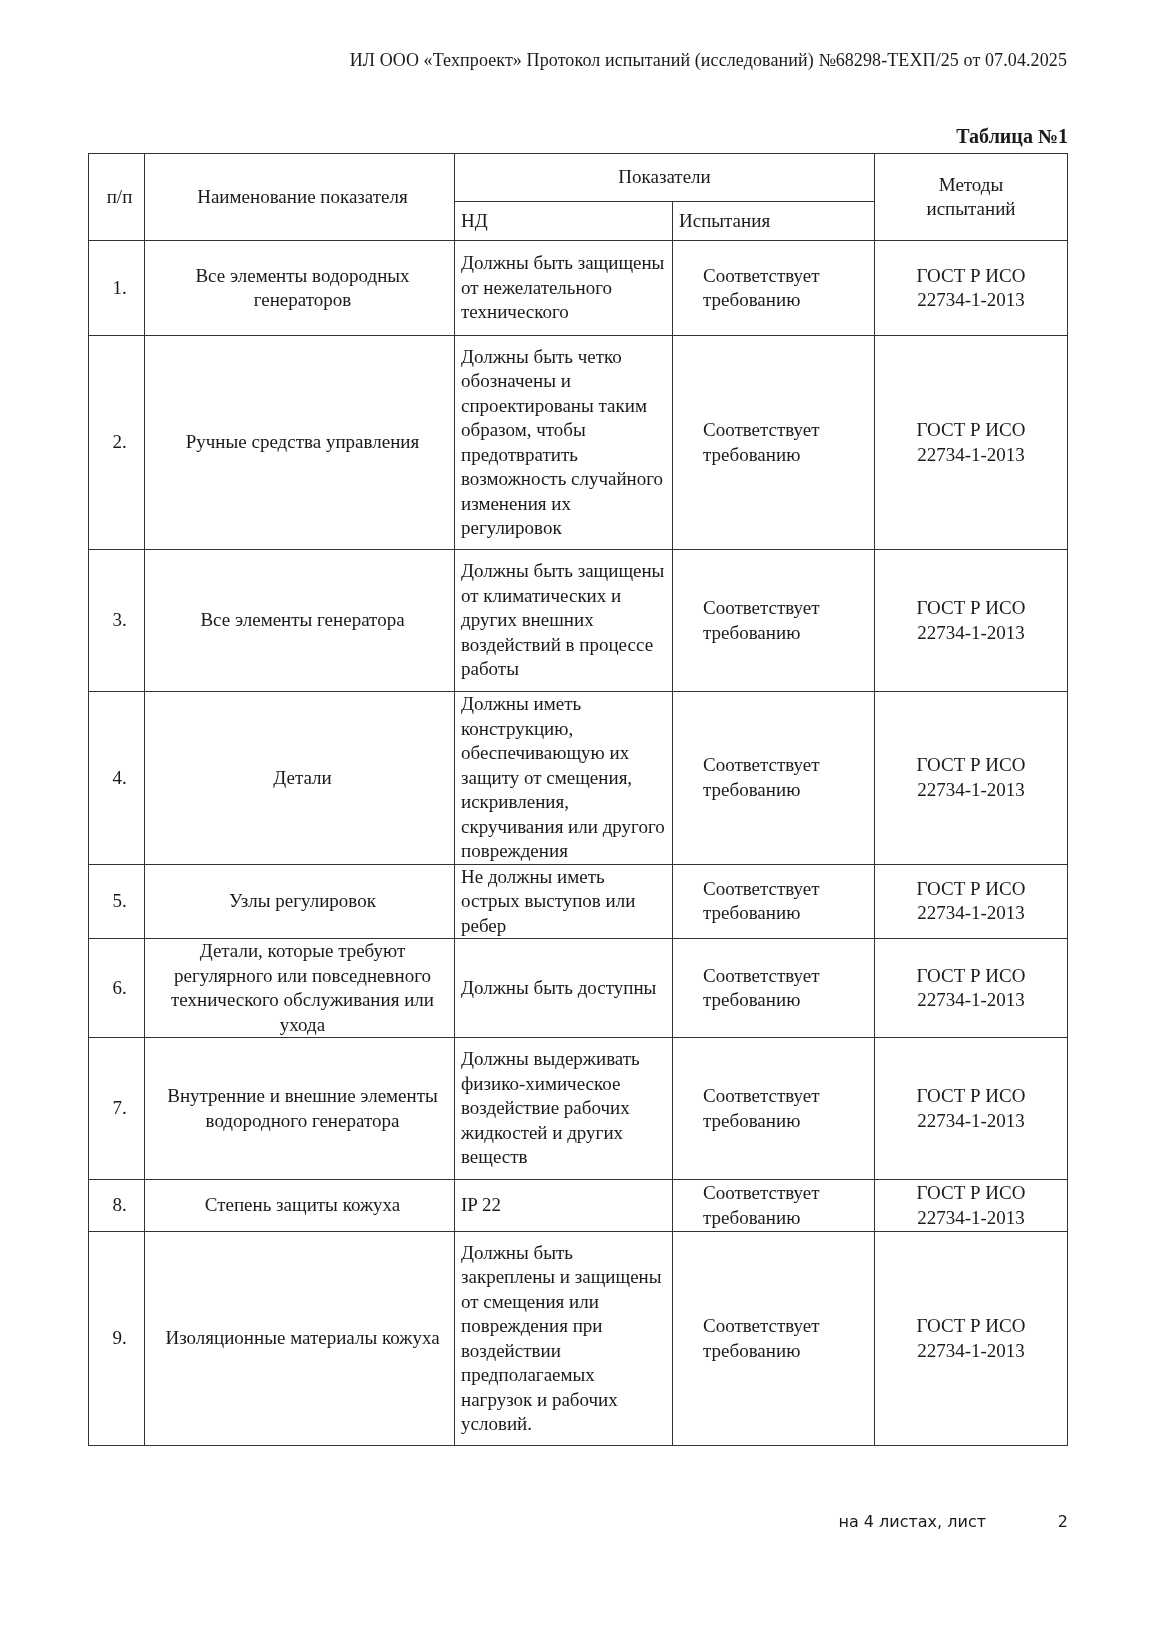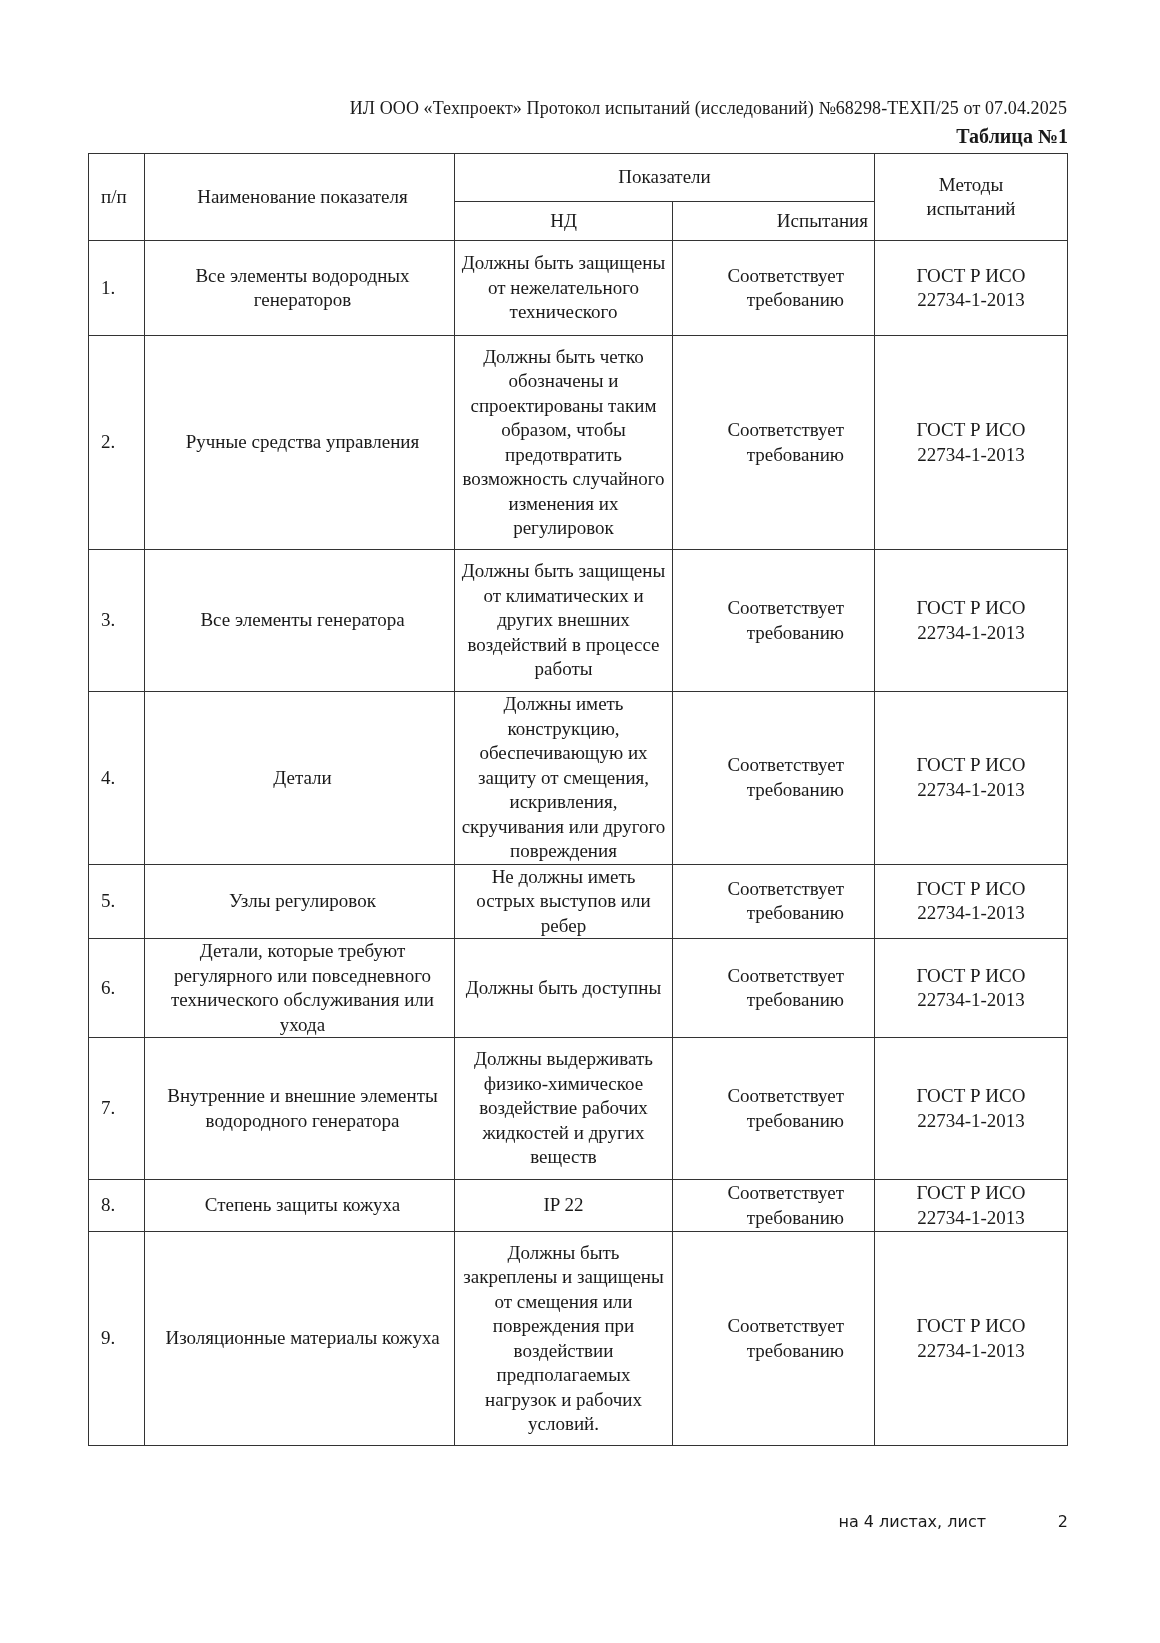--- a/index.html
+++ b/index.html
@@ -2,39 +2,39 @@
 <html><head>
   <meta charset="utf-8">
   <style>
     html, body { margin: 0; padding: 0; background: #ffffff; }
     body {
       width: 1160px; height: 1643px; position: relative; overflow: hidden;
       font-family: "Liberation Serif", serif; color: #1a1a1a;
     }
     .header-line {
       position: absolute; top: 50px; left: 0; width: 1067px;
-      text-align: right; font-size: 18px; letter-spacing: 0.1px; margin-top: 48px;
+      text-align: right; font-size: 18px; letter-spacing: 0.1px;
     }
     .table-caption {
       position: absolute; top: 125px; left: 0; width: 1068px;
       text-align: right; font-size: 20px; font-weight: bold;
     }
     table.report {
       position: absolute; top: 153px; left: 88px; width: 980px;
       border-collapse: collapse; table-layout: fixed; font-size: 19px;
     }
     table.report td, table.report th {
       border: 1.5px solid #333;
       font-weight: normal; padding: 0 6px; line-height: 24.5px;
       vertical-align: middle;
     }
-    .c-num { width: 44px; text-align: left; padding-left: 12px !important; }
+    .c-num { width: 44px; text-align: center; padding-left: 12px !important; }
     .c-name { width: 304px; text-align: center; padding-left: 12px !important; }
-    .c-nd { width: 212px; text-align: center; }
-    .c-test { width: 208px; text-align: right; }
+    .c-nd { width: 212px; }
+    .c-test { width: 208px; text-align: left; }
     .c-method { text-align: center; }
     .hdr1 td { height: 47px; }
     .hdr2 td { height: 38px; }
     .footer-line {
       position: absolute; top: 1512px; left: 0; width: 1068px;
       font-family: "DejaVu Sans", sans-serif; font-size: 16px;
     }
     .footer-line .sheets { position: absolute; right: 82px; }
     .footer-line .page { position: absolute; right: 0; }
   </style>

